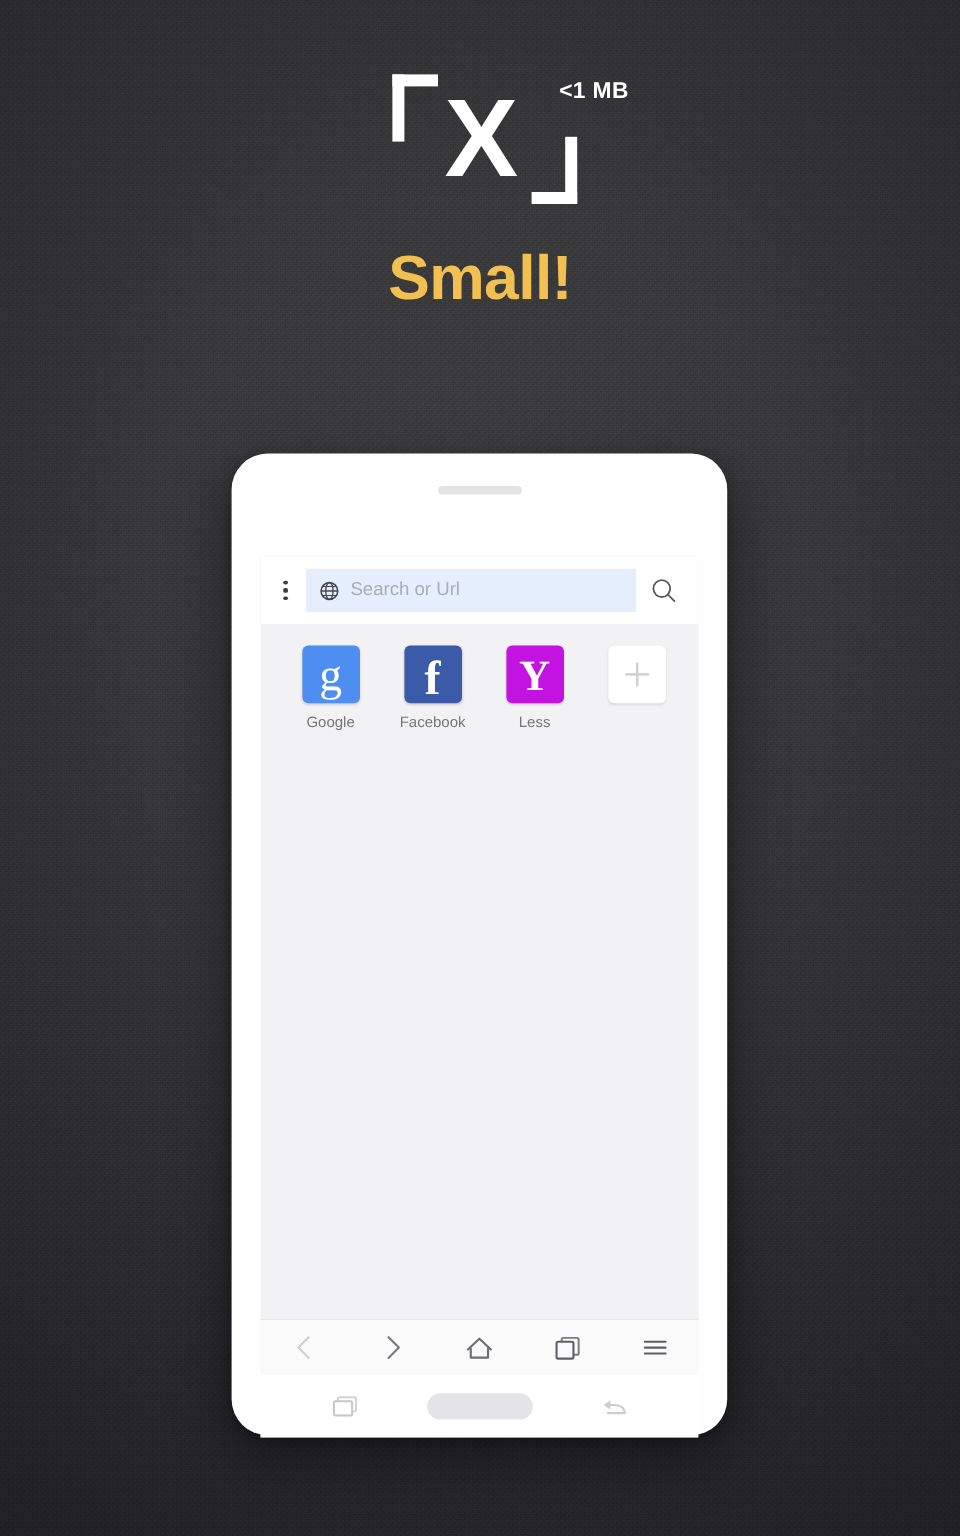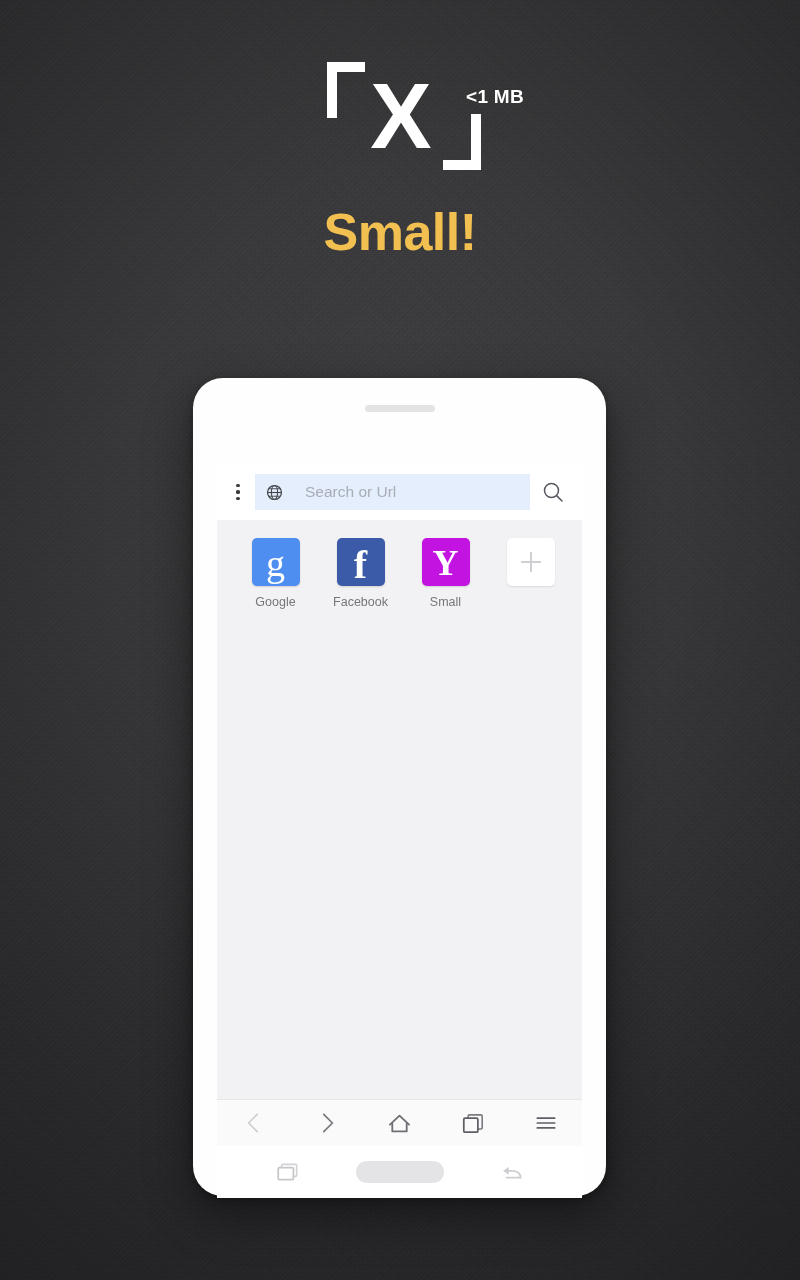--- a/index.html
+++ b/index.html
@@ -64,21 +64,21 @@
     font-size:92px;
     line-height:1;
     font-weight:700;
     color:#ffffff;
     letter-spacing:-2px;
     font-family:"Liberation Sans", sans-serif;
   }
   .logo-badge {
     position:absolute;
     left:calc(50% + 66px);
-    top:24px;
+    top:4px;
     font-size:19px;
     font-weight:700;
     color:#ffffff;
     letter-spacing:.3px;
     white-space:nowrap;
   }
 
   
   .headline {
     position:absolute; left:0; right:0; top:205px;
@@ -141,21 +141,21 @@
     gap:3.5px;
     flex:0 0 auto;
   }
   .kebab i { width:3.2px; height:3.2px; border-radius:50%; background:#3c3c3c; display:block; }
 
   .urlfield {
     flex:1 1 auto;
     height:36px;
     background:#e5eefc;
     display:flex; align-items:center;
-    gap:22px;
+    gap:9px;
     padding:0 11px;
     min-width:0;
   }
   .globe { flex:0 0 auto; display:block; }
   .urltext {
     font-size:15.5px;
     color:#a8adb6;
     white-space:nowrap; overflow:hidden; text-overflow:ellipsis;
   }
   .srch-btn { flex:0 0 auto; width:30px; display:flex; align-items:center; justify-content:center; }
@@ -313,21 +313,21 @@
           </div>
           <div class="tile-lbl">Facebook</div>
         </div>
 
 
 
         <div class="tile">
           <div class="tile-ico ico-yahoo">
             <span class="glyph-y">Y</span>
           </div>
-          <div class="tile-lbl">Small</div>
+          <div class="tile-lbl">Less</div>
         </div>
 
         <div class="tile">
           <div class="tile-ico ico-add">
             <span class="add-inner">
               <span class="plus-v"></span>
                 <span class="plus-h"></span>
             </span>
           </div>
           <div class="tile-lbl"></div>

